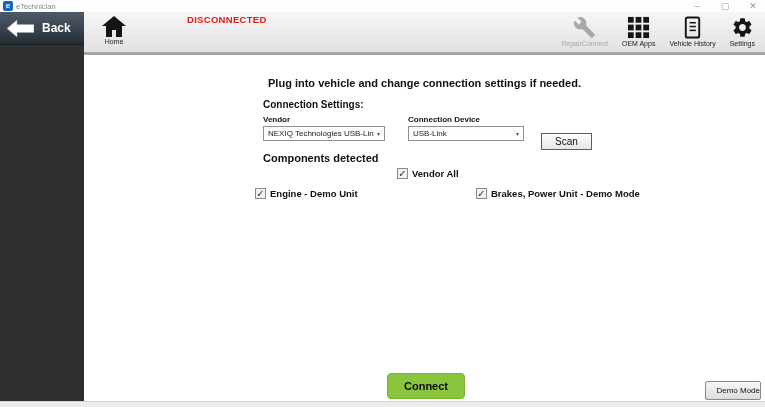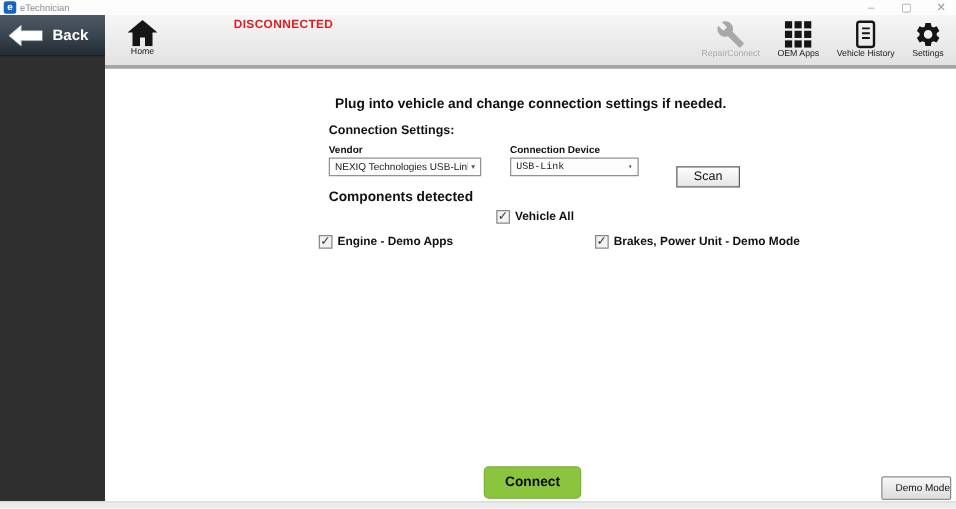--- a/index.html
+++ b/index.html
@@ -43,21 +43,21 @@
   .section-label { position:absolute; font-weight:bold; color:#111; }
   .conn-settings-label { left:179px; top:41px; font-size:10px; }
   .field-label { position:absolute; font-size:8px; font-weight:bold; color:#111; }
   .vendor-label { left:179px; top:57px; }
   .device-label { left:324px; top:57px; }
   .dropdown { position:absolute; height:15px; background:#fdfdfd; border:1px solid #919191;
     font-size:8px; color:#222; display:flex; align-items:center; padding:0 4px; cursor:pointer; }
   .dropdown .dd-text { flex:1; white-space:nowrap; overflow:hidden; }
   .dd-arrow { font-size:6px; color:#555; margin-left:3px; }
   .vendor-dd { left:179px; top:68px; width:122px; }
-  .device-dd { left:324px; top:68px; width:103px;font-family:Liberation Mono, monospace; }
+  .device-dd { left:324px; top:68px; width:116px; }
   .scan-btn { position:absolute; left:457px; top:75px; width:51px; height:17px;
     background:linear-gradient(#fefefe,#e5e5e5); border:1px solid #5f5f5f; font-size:10px; color:#111;
     text-align:center; line-height:15px; cursor:pointer; }
   .components-label { left:179px; top:94px; font-size:11px; }
   .check-row { position:absolute; display:flex; align-items:center; cursor:pointer; }
   .checkbox { width:11px; height:11px; border:1px solid #8a8a8a; background:#f2f2f2;
     font-size:10px; line-height:9px; text-align:center; color:#333; flex:0 0 auto; }
   .checkbox.checked::after { content:"✓"; }
   .check-label { font-size:9.5px; font-weight:bold; color:#111; margin-left:4px; white-space:nowrap; }
   .select-all { left:313px; top:110px; }
@@ -163,26 +163,26 @@
       <span class="dd-text">USB-Link</span>
       <span class="dd-arrow">▾</span>
     </div>
 
     <div class="scan-btn">Scan</div>
 
     <div class="section-label components-label">Components detected</div>
 
     <div class="check-row select-all">
       <span class="checkbox checked"></span>
-      <span class="check-label">Vehicle All</span>
+      <span class="check-label">Vendor All</span>
     </div>
 
     <div class="check-row comp-engine">
       <span class="checkbox checked"></span>
-      <span class="check-label">Engine - Demo Apps</span>
+      <span class="check-label">Engine - Demo Unit</span>
     </div>
 
     <div class="check-row comp-brakes">
       <span class="checkbox checked"></span>
       <span class="check-label">Brakes, Power Unit - Demo Mode</span>
     </div>
 
     <div class="connect-btn" style="background: rgb(139, 197, 63);">Connect</div>
   </div>
 

